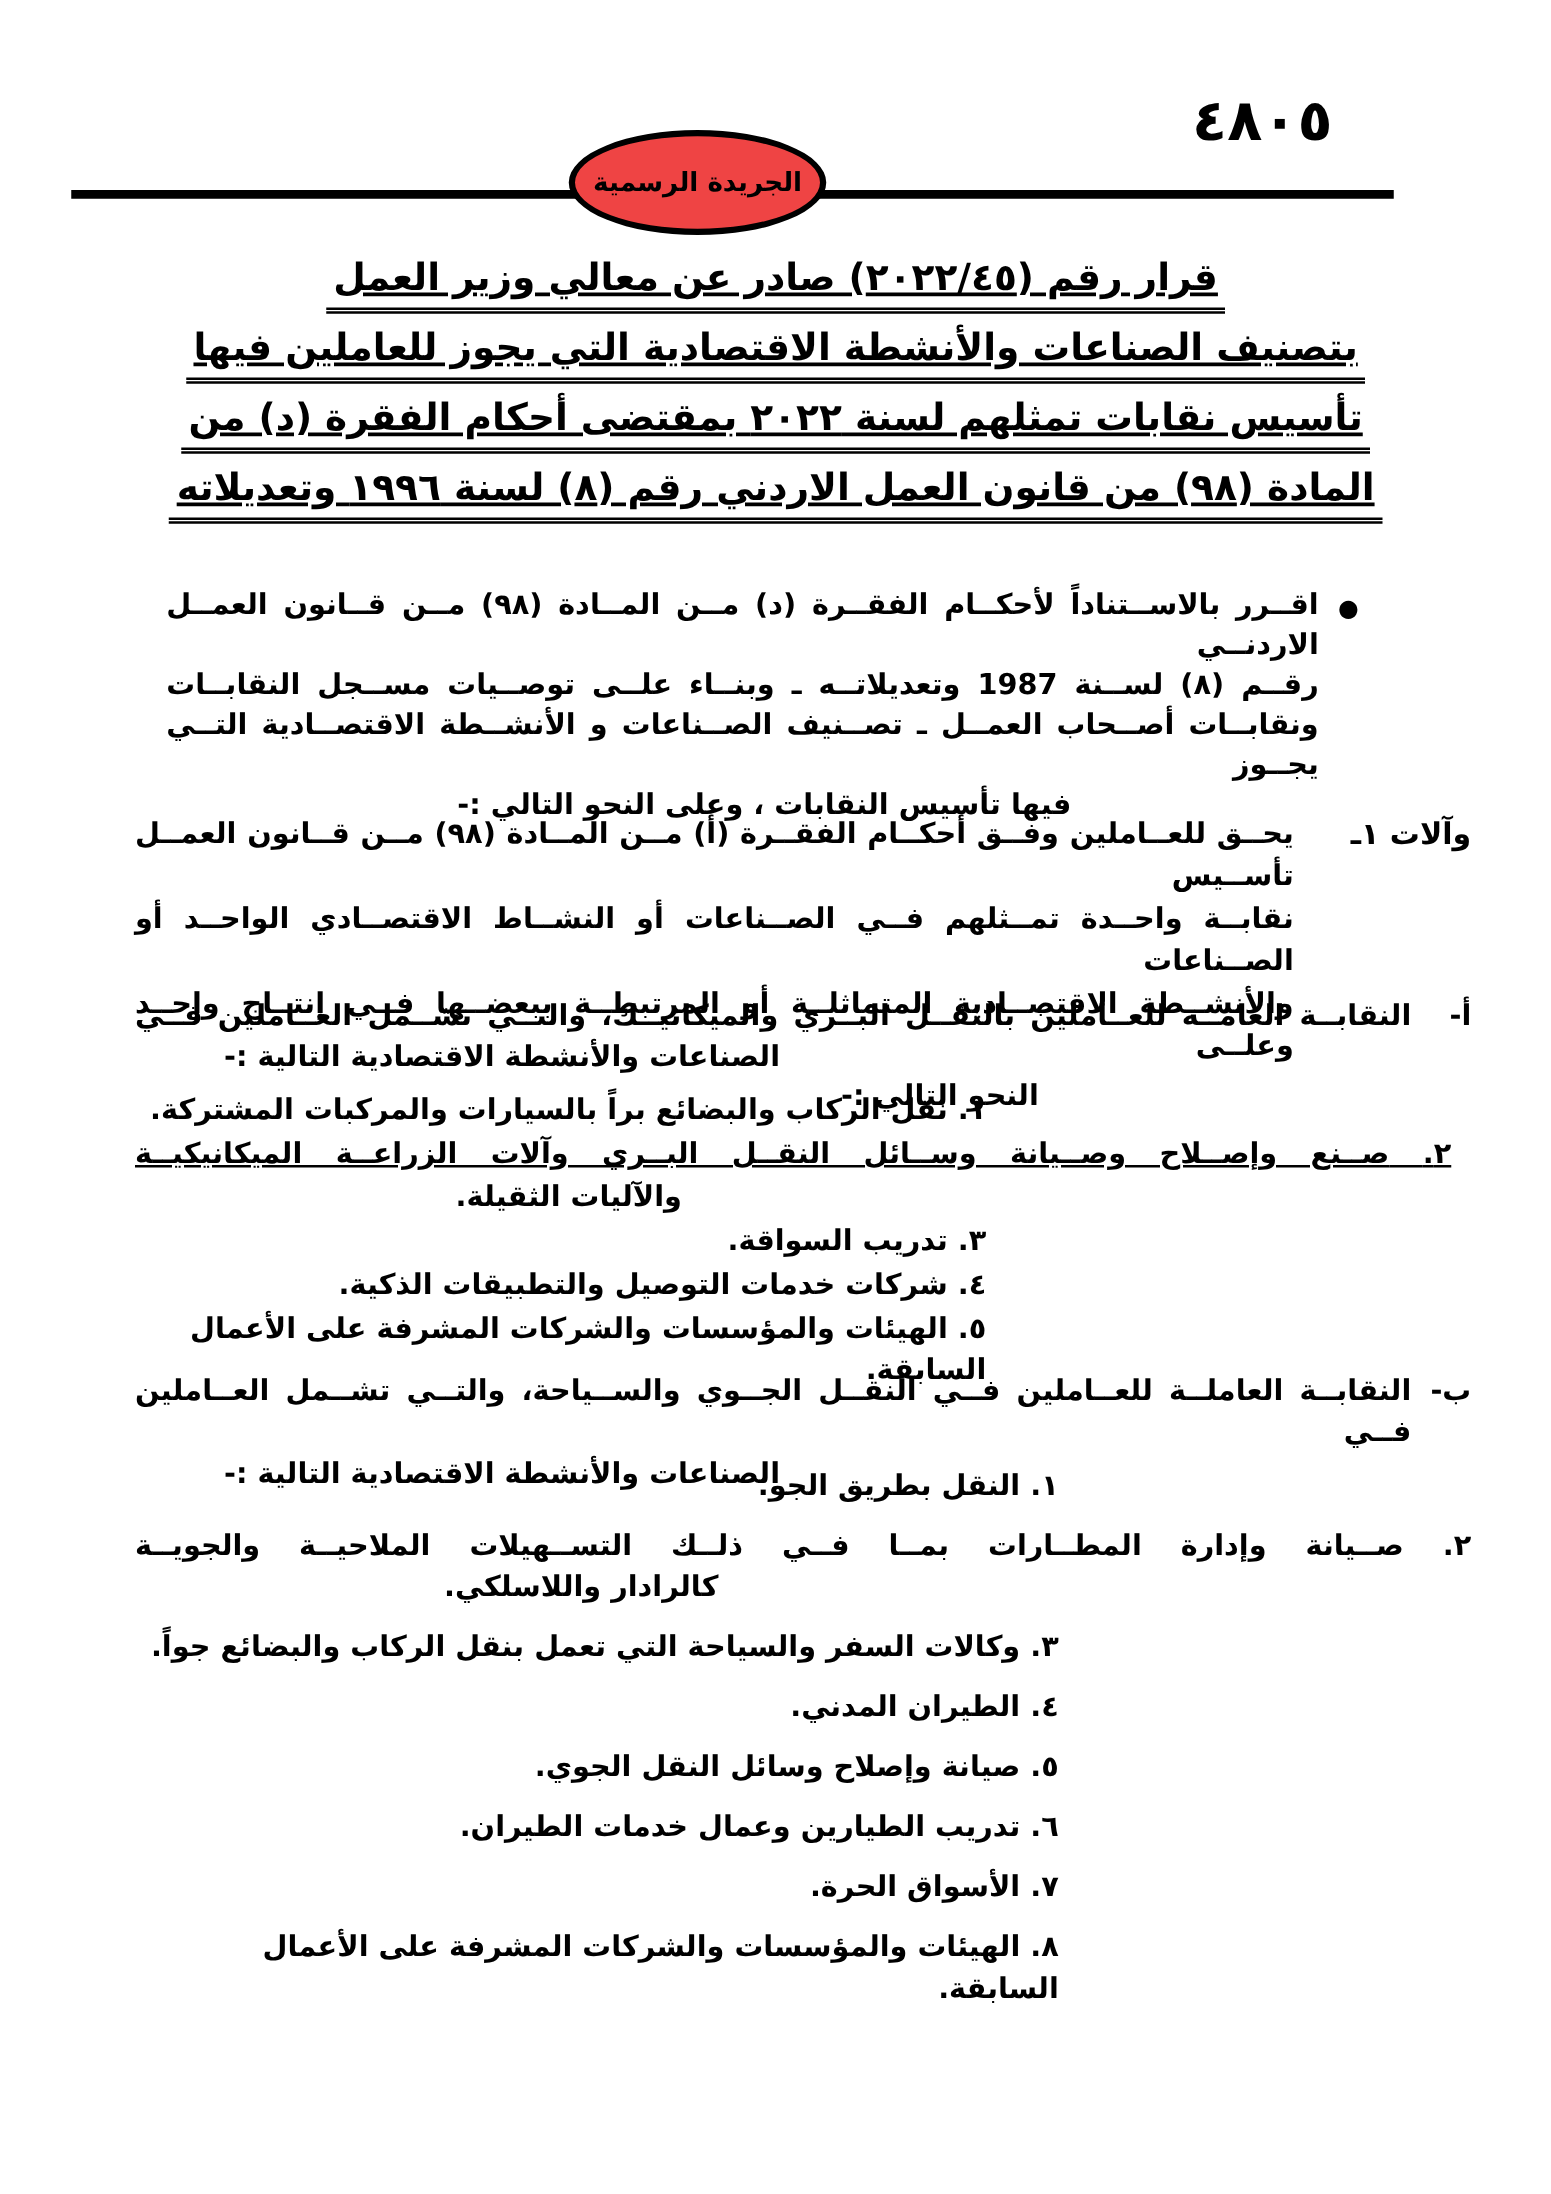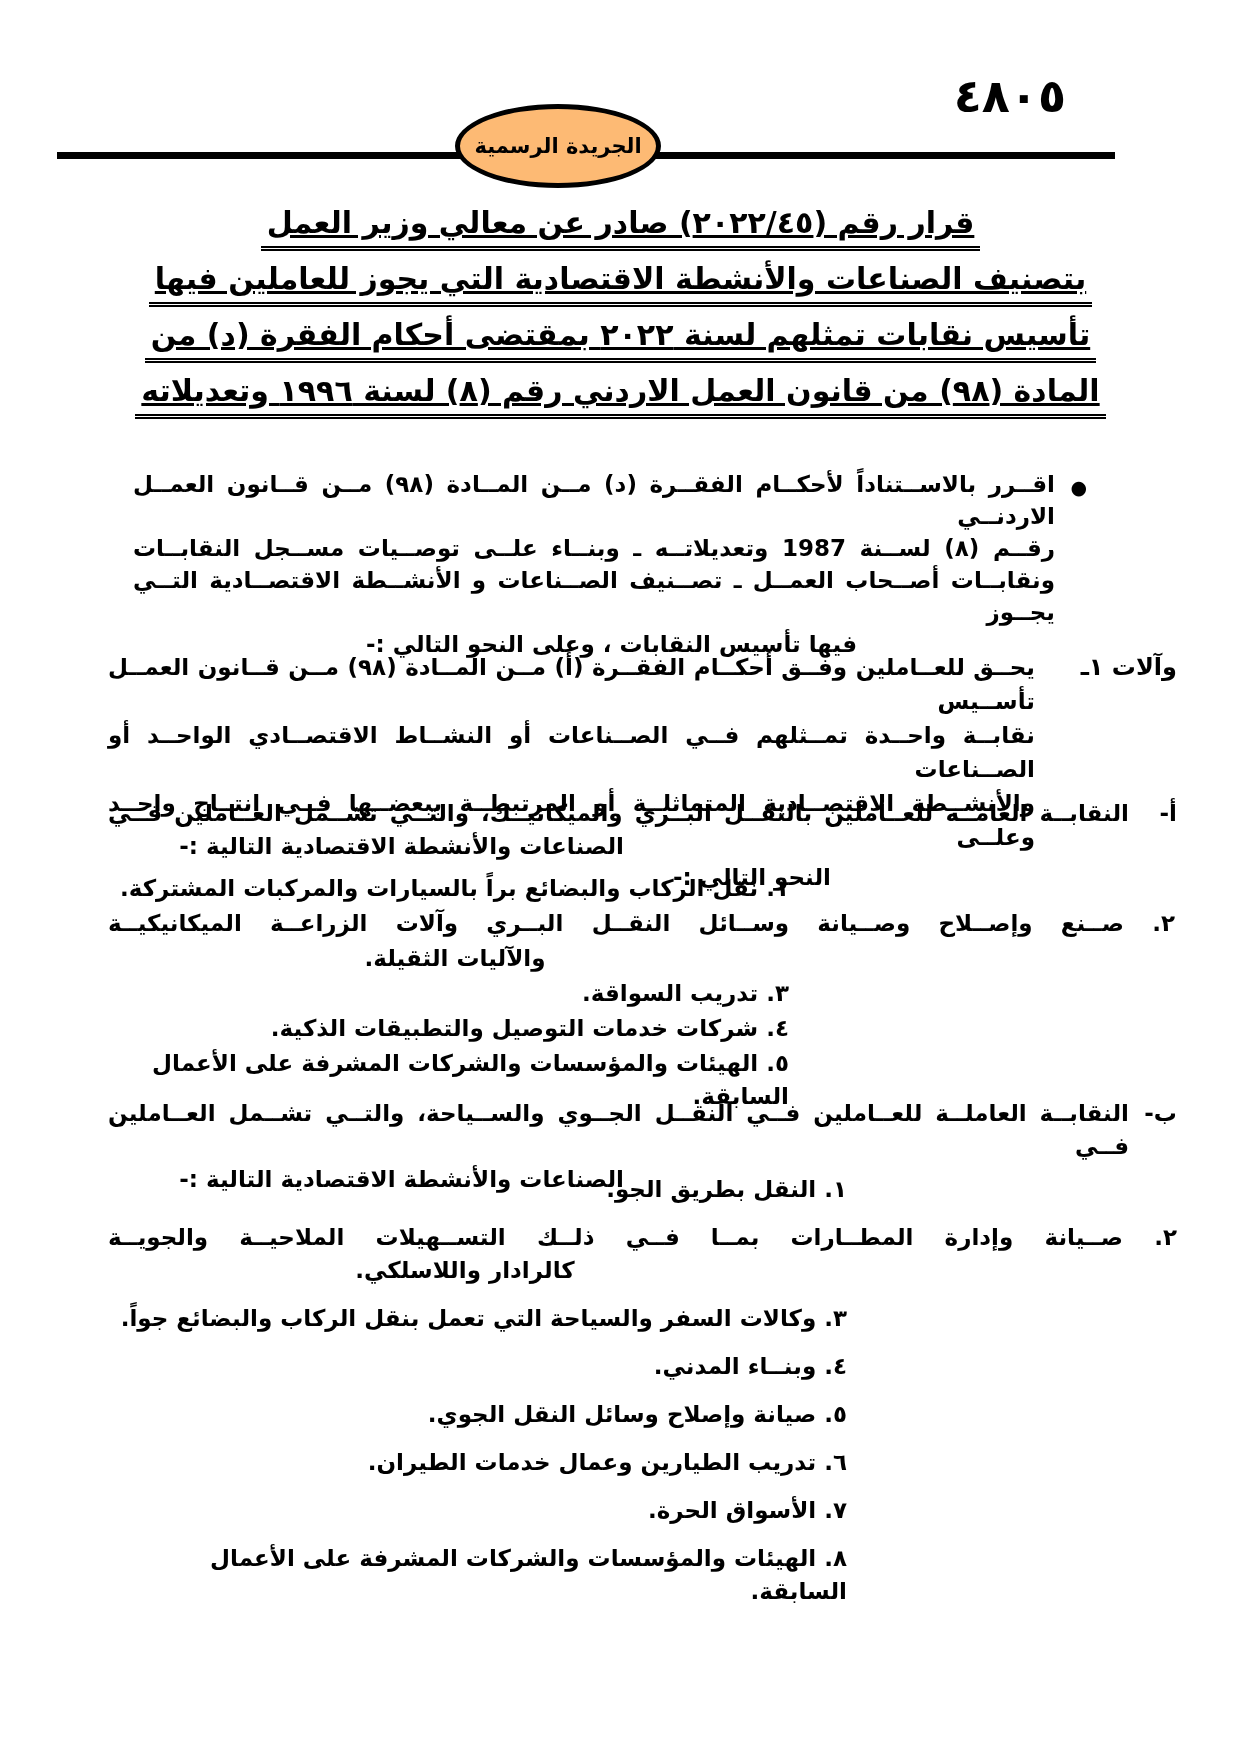--- a/index.html
+++ b/index.html
@@ -19,21 +19,21 @@
     font-size:46px; line-height:1; letter-spacing:2px;
   }
   .rule {
     position:absolute; top:152px; left:57px;
     width:1058px; height:7px; background:#000;
   }
   .oval {
     position:absolute; top:104px; left:455px;
     width:196px; height:74px;
     border:5px solid #000; border-radius:50%;
-    background:#fdba74;
+    background:#ef4444;
     display:flex; align-items:center; justify-content:center;
     font-size:21px;
     z-index:2;
   }
   
   .title-block { position:absolute; top:206px; left:90px; right:90px; text-align:center; }
   .title-line { margin-bottom:11px; }
   .title-line > span {
     display:inline-block;
     font-size:30px; line-height:34px;
@@ -58,21 +58,21 @@
   
   .section { position:absolute; right:64px; width:1069px; display:flex; }
   .sec-a { top:797px; } .sec-b { top:1097px; }
   .s-label { width:48px; font-size:23px; line-height:33px; }
   .s-body  { flex:1; font-size:23px; line-height:33px; }
   .s-h2 { margin-right:505px; text-align:right; }
   
   .list { position:absolute; right:64px; width:1069px; font-size:23px; line-height:33px; }
   .list-a { top:872px; } .list-b { top:1173px; }
   .la-item { text-align:right; margin-right:388px; margin-bottom:2px; }
-  .la-wide { text-align:justify; text-align-last:justify; margin-right:2px; margin-bottom:2px; }
+  .la-wide { text-align:justify; text-align-last:justify; margin-right:16px; margin-bottom:2px;text-decoration:underline; }
   .la-cont { text-align:center; margin-right:375px; margin-bottom:2px; }
   .lb-item { text-align:right; margin-right:330px; margin-bottom:15px; }
   .lb-wide { text-align:justify; text-align-last:justify; margin-right:0; margin-bottom:0; }
   .lb-cont { text-align:center; margin-right:355px; margin-bottom:15px; }
 </style>
 </head>
 <body>
 
 <div class="page">
 
@@ -130,20 +130,20 @@
       <div class="j">النقابــة العاملــة للعــاملين فــي النقــل الجــوي والســياحة، والتــي تشــمل العــاملين فــي</div>
       <div class="s-h2">الصناعات والأنشطة الاقتصادية التالية :-</div>
     </div>
   </div>
 
   <div class="list list-b">
     <div class="lb-item"><span>١.</span> <span>النقل بطريق الجو.</span></div>
     <div class="lb-wide"><span>٢.</span> <span>صــيانة وإدارة المطــارات بمــا فــي ذلــك التســهيلات الملاحيــة والجويــة</span></div>
     <div class="lb-cont">كالرادار واللاسلكي.</div>
     <div class="lb-item"><span>٣.</span> <span>وكالات السفر والسياحة التي تعمل بنقل الركاب والبضائع جواً.</span></div>
-    <div class="lb-item"><span>٤.</span> <span>وبنــاء المدني.</span></div>
+    <div class="lb-item"><span>٤.</span> <span>الطيران المدني.</span></div>
     <div class="lb-item"><span>٥.</span> <span>صيانة وإصلاح وسائل النقل الجوي.</span></div>
     <div class="lb-item"><span>٦.</span> <span>تدريب الطيارين وعمال خدمات الطيران.</span></div>
     <div class="lb-item"><span>٧.</span> <span>الأسواق الحرة.</span></div>
     <div class="lb-item"><span>٨.</span> <span>الهيئات والمؤسسات والشركات المشرفة على الأعمال السابقة.</span></div>
   </div>
 
 </div>
 
 </body></html>

